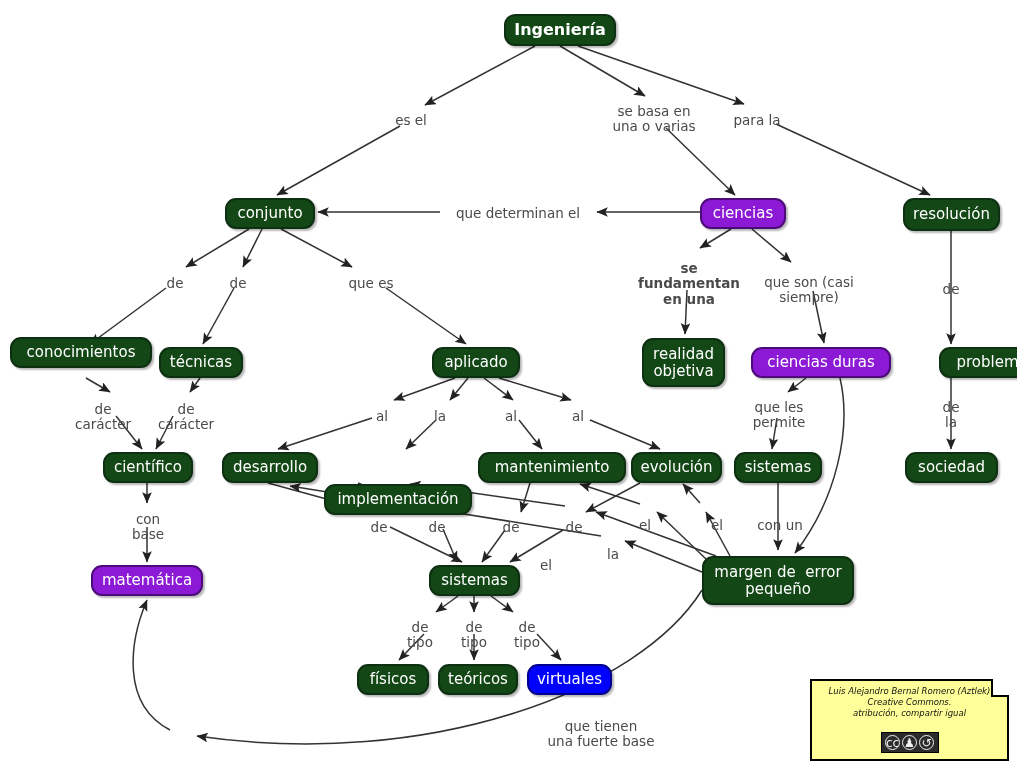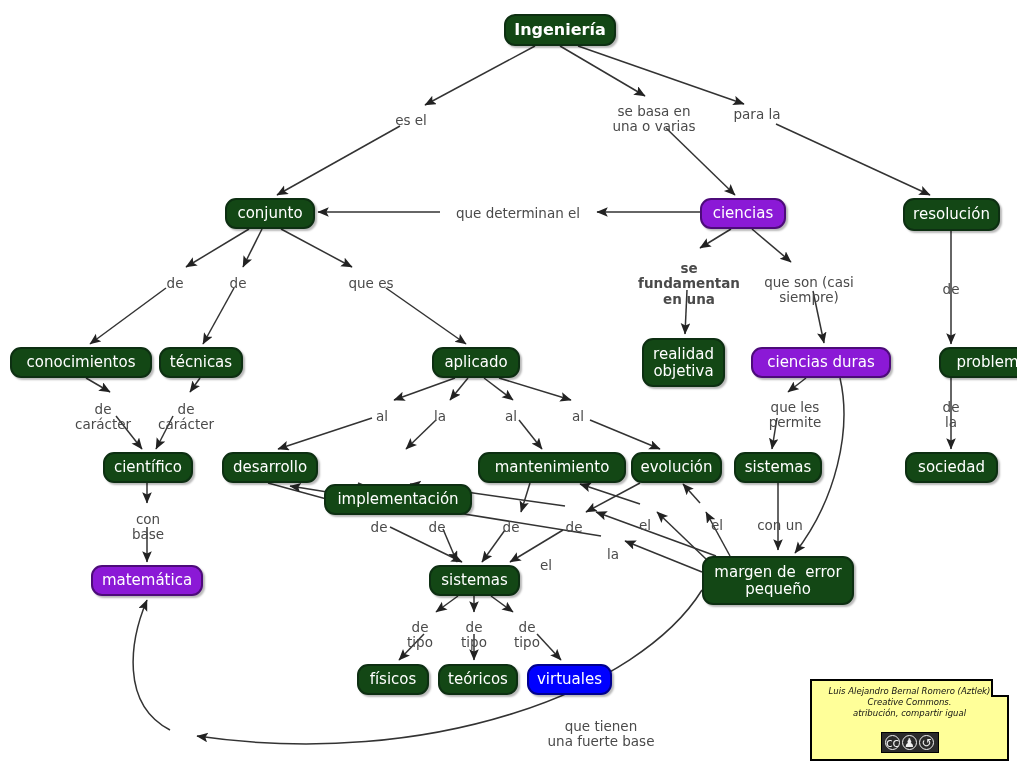--- a/index.html
+++ b/index.html
@@ -132,21 +132,21 @@
       <path d="M702,590 C640,690 430,770 197,736"></path>
       <path d="M170,730 C120,704 130,640 147,600"></path>
     </g>
   </svg>
 
   <div id="nodes">
       <div class="node  root" style="left: 504px; top: 14px; width: 112px; height: 32px;">Ingeniería</div>
       <div class="node " style="left: 225px; top: 198px; width: 90px; height: 31px;">conjunto</div>
       <div class="node purple" style="left: 700px; top: 198px; width: 86px; height: 31px;">ciencias</div>
       <div class="node " style="left: 903px; top: 198px; width: 97px; height: 33px; text-align: right;">resolución</div>
-      <div class="node " style="left: 10px; top: 347px; width: 142px; height: 31px;">conocimientos</div>
+      <div class="node " style="left: 10px; top: 337px; width: 142px; height: 31px;">conocimientos</div>
       <div class="node " style="left: 159px; top: 347px; width: 84px; height: 31px;">técnicas</div>
       <div class="node " style="left: 432px; top: 347px; width: 88px; height: 31px;">aplicado</div>
       <div class="node " style="left: 642px; top: 338px; width: 83px; height: 49px;">realidad
 objetiva</div>
       <div class="node purple" style="left: 751px; top: 347px; width: 140px; height: 31px;">ciencias duras</div>
       <div class="node " style="left: 939px; top: 347px; width: 114px; height: 31px;">problemas</div>
       <div class="node " style="left: 103px; top: 452px; width: 90px; height: 31px;">científico</div>
       <div class="node " style="left: 222px; top: 452px; width: 96px; height: 31px;">desarrollo</div>
       <div class="node " style="left: 324px; top: 452px; width: 148px; height: 31px; margin-top: 32px;">implementación</div>
       <div class="node " style="left: 478px; top: 452px; width: 148px; height: 31px;">mantenimiento</div>
@@ -159,40 +159,40 @@
 pequeño</div>
       <div class="node " style="left: 357px; top: 664px; width: 72px; height: 31px;">físicos</div>
       <div class="node " style="left: 438px; top: 664px; width: 80px; height: 31px;">teóricos</div>
       <div class="node blue" style="left: 527px; top: 664px; width: 85px; height: 31px;">virtuales</div>
     </div>
 
   <div id="elabels">
       <div class="elabel" style="left: 411px; top: 113px;">es el</div>
       <div class="elabel" style="left: 654px; top: 104px;">se basa en
 una o varias</div>
-      <div class="elabel" style="left: 757px; top: 107px;">para la</div>
+      <div class="elabel" style="left: 757px; top: 113px;">para la</div>
       <div class="elabel" style="left: 518px; top: 206px;">que determinan el</div>
       <div class="elabel" style="left: 175px; top: 276px;">de</div>
       <div class="elabel" style="left: 238px; top: 276px;">de</div>
       <div class="elabel" style="left: 371px; top: 276px;">que es</div>
       <div class="elabel" style="left: 689px; top: 261px; font-weight: bold;">se
 fundamentan
 en una</div>
       <div class="elabel" style="left: 809px; top: 275px;">que son (casi
 siempre)</div>
       <div class="elabel" style="left: 951px; top: 282px;">de</div>
       <div class="elabel" style="left: 103px; top: 402px;">de
 carácter</div>
       <div class="elabel" style="left: 186px; top: 402px;">de
 carácter</div>
       <div class="elabel" style="left: 382px; top: 409px;">al</div>
       <div class="elabel" style="left: 440px; top: 409px;">la</div>
       <div class="elabel" style="left: 511px; top: 409px;">al</div>
       <div class="elabel" style="left: 578px; top: 409px;">al</div>
-      <div class="elabel" style="left: 795px; top: 400px;">que les
+      <div class="elabel" style="left: 779px; top: 400px;">que les
 permite</div>
       <div class="elabel" style="left: 951px; top: 400px;">de
 la</div>
       <div class="elabel" style="left: 148px; top: 512px;">con
 base</div>
       <div class="elabel" style="left: 379px; top: 520px;">de</div>
       <div class="elabel" style="left: 437px; top: 520px;">de</div>
       <div class="elabel" style="left: 511px; top: 520px;">de</div>
       <div class="elabel" style="left: 574px; top: 520px;">de</div>
       <div class="elabel" style="left: 645px; top: 518px;">el</div>

